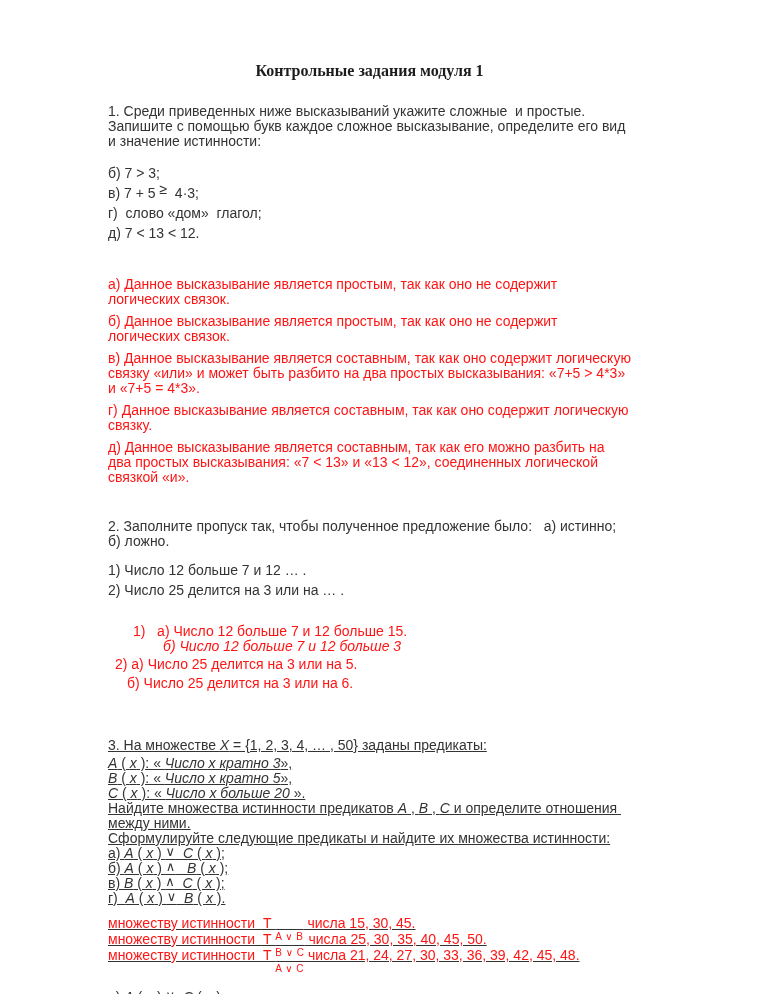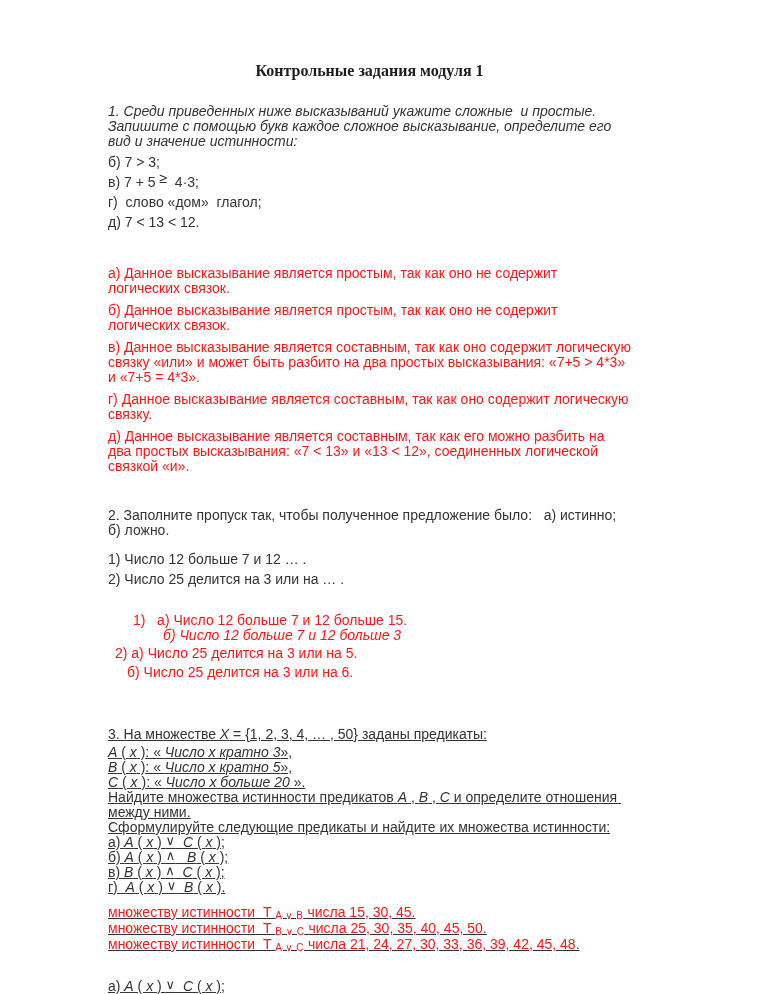--- a/index.html
+++ b/index.html
@@ -21,21 +21,21 @@
     line-height:18px;
     font-weight:bold;
     text-align:center;
     color:#1c1c1c;
     margin:0;
     white-space:pre-wrap;
   }
   p{margin:0;white-space:pre-wrap;}
   .red{color:#ff1414;}
   
-  .t1-intro{margin:24px 0 6px;font-style:italic;}
+  .t1-intro{margin:24px 0 17px;}
   .t1-item{margin:0 0 5px;}
   .t1-answers{margin-top:36px;}
   .ans-para{margin:0 0 7px;}
   
   .t2-intro{margin-top:34px;margin-bottom:14px;}
   .t2-item{margin:0 0 5px;}
   .t2-answers{margin-top:26px;}
   .ind-a{padding-left:25px;}
   .ind-b{padding-left:55px;margin-bottom:3px;font-style:italic;}
   .ind-c{padding-left:7px;margin-bottom:4px;}
@@ -43,21 +43,21 @@
   
   .t3-section{margin-top:47px;text-decoration:underline;}
   .t3-intro{margin-bottom:3px;}
   .t3-answers{margin-top:10px;}
   .final-line{margin-top:26px;}
   
   .seg-n{}
   .seg-i{font-style:italic;}
   .seg-sup{position:relative;top:-4px;}
   .seg-op{position:relative;top:-2px;font-size:13px;}
-  .seg-sub{font-size:10px;position:relative;top:2px;letter-spacing:0.5px;}
+  .seg-sub{font-size:10px;position:relative;top:12px;letter-spacing:0.5px;}
 </style>
 </head>
 <body>
 
 <div class="page">
 
   <h1 class="title">Контрольные задания модуля 1</h1>
 
   <section>
     <p class="t1-intro">1. Среди приведенных ниже высказываний укажите сложные  и простые. Запишите с помощью букв каждое сложное высказывание, определите его вид и значение истинности:</p>

